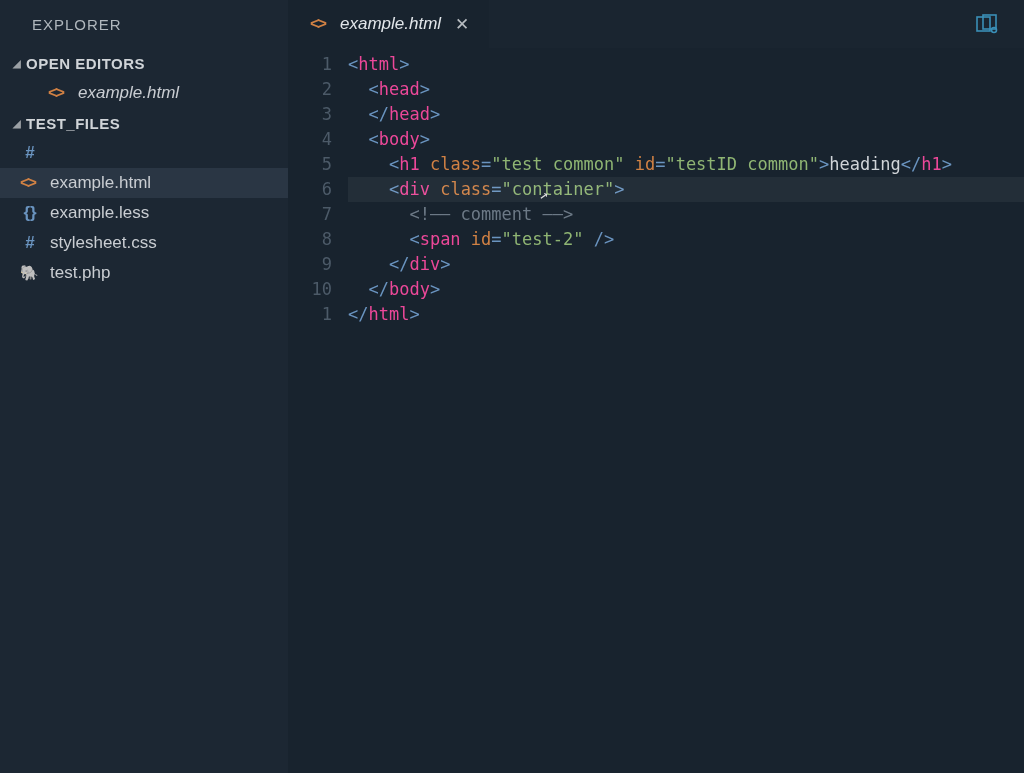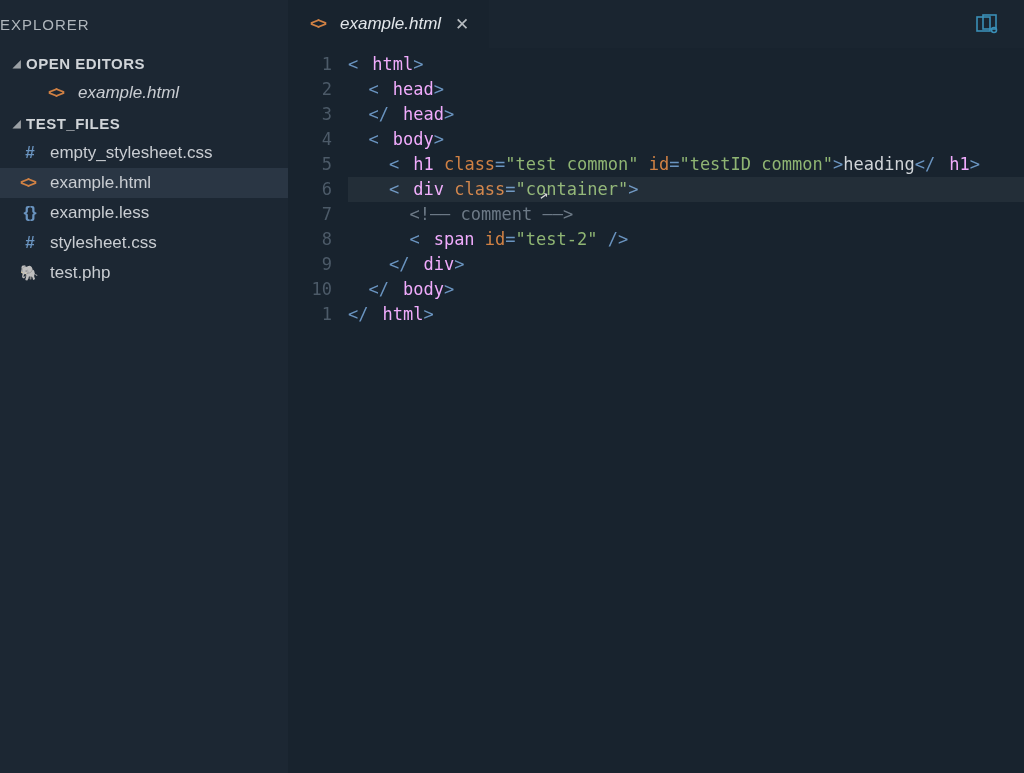--- a/index.html
+++ b/index.html
@@ -18,20 +18,21 @@
     width: 288px;
     background: #1c2733;
     display: flex;
     flex-direction: column;
     font-size: 16px;
   }
   .sidebar-header {
     height: 48px;
     display: flex;
     align-items: center;
+    padding-left: 32px;
     letter-spacing: 1px;
     font-size: 15px;
     color: #b0b7bd;
     font-weight: 400;
   }
   .section-header {
     display: flex;
     align-items: center;
     height: 30px;
     padding-left: 8px;
@@ -130,21 +131,21 @@
   }
   .code-line { height:25px; }
   .hl-line {
     position:absolute;
     left:0; right:0;
     height:25px;
     background: rgba(255,255,255,0.05);
   }
   
   .p  { color:#6a94c0; }  
-  .t  { color:#f0abfc;margin-left:14px; }  
+  .t  { color:#ec4899; }  
   .a  { color:#d08144;margin-top:30px; }  
   .s  { color:#8fb573; }  
   .tx { color:#d0d4d8;margin-top:16px; }  
   .cm { color:#6c7986; }  
 
   .cursor-pointer {
     position:absolute;
     color:#e0e0e0;
     font-size:14px;
     pointer-events:none;
@@ -170,21 +171,20 @@
       </div>
     </div>
 
   <div class="section-header">
     <span class="chev">◢</span>
     <span>TEST_FILES</span>
   </div>
   <div id="folder-list">
       <div class="file-row">
         <span class="ico blue">#</span>
-        <span class="fname">empty_stylesheet.css</span>
       </div>
       <div class="file-row active">
         <span class="ico orange angle-ico">
           <span>&lt;</span>
           <span>&lt;</span>
         </span>
         <span class="fname">example.html</span>
       </div>
       <div class="file-row">
         <span class="ico braces">{}</span>

